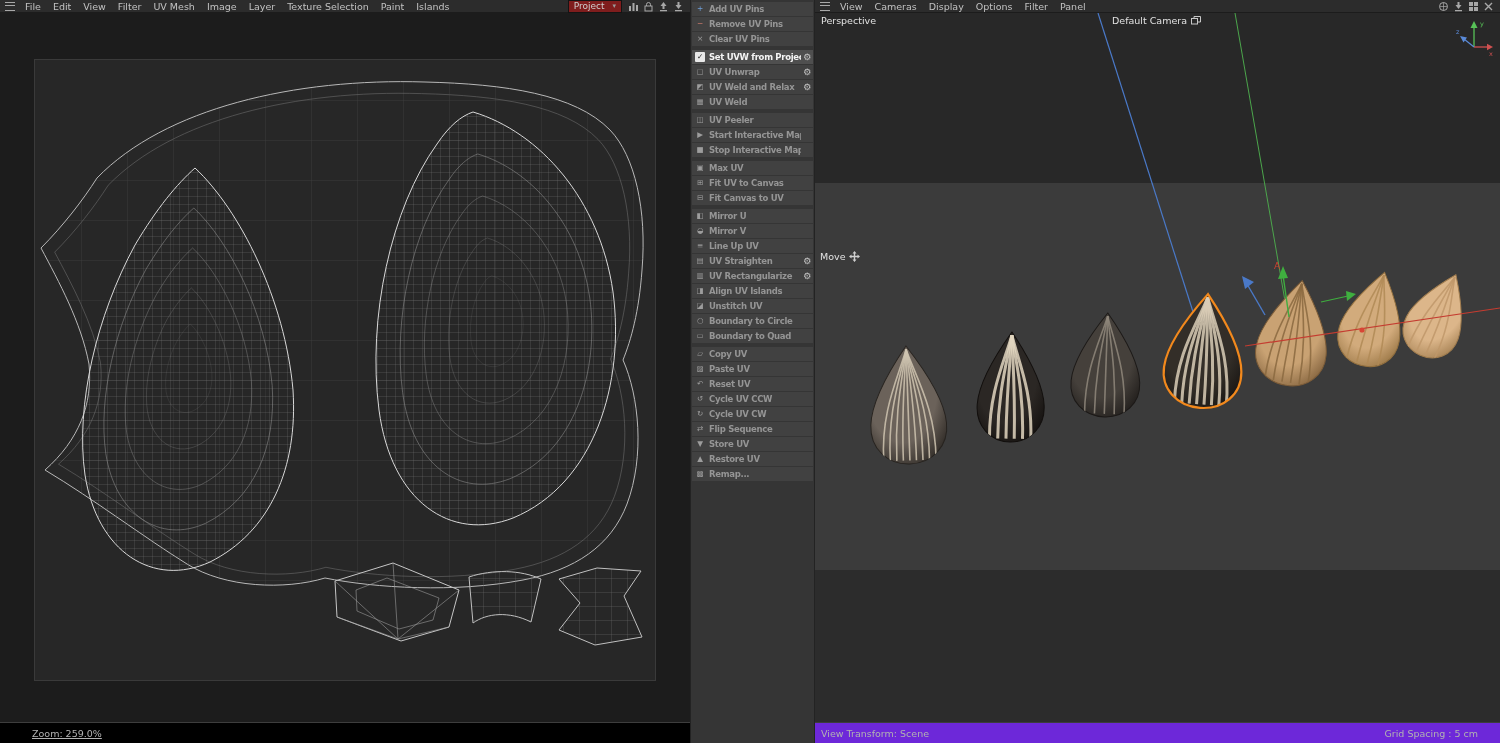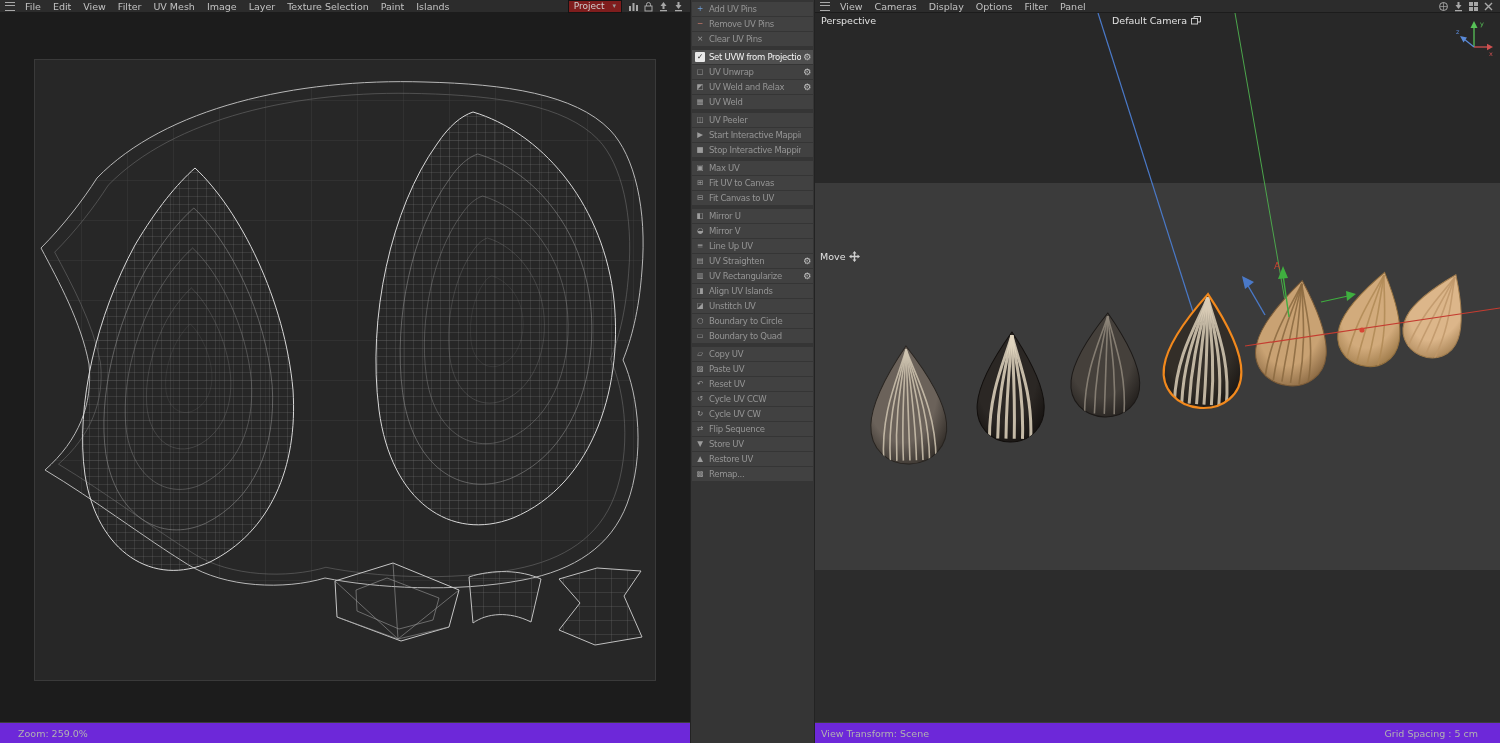--- a/index.html
+++ b/index.html
@@ -18,36 +18,36 @@
   .proj{margin-left:auto;background:#7f1d1d;border:1px solid #141414;height:11px;
         display:flex;align-items:center;gap:8px;padding:0 5px;font-size:9px;color:#cfcfcf;}
   .proj .caret{font-size:7px;color:#9a9a9a;}
   .bar-icons{display:flex;align-items:center;gap:4px;padding:0 6px;}
   .bar-icons svg{display:block;}
   
   #uv-area{position:absolute;left:0;top:13px;width:690px;height:709px;background:#1c1c1c;}
   #uv-square{position:absolute;left:35px;top:47px;width:620px;height:620px;background:#272727;
              outline:1px solid #3a3a3a;}
   #uv-square svg{display:block;}
-  #left-status{position:absolute;left:0;top:722px;width:690px;height:21px;background:#6d28d9;
-               border-top:1px solid #3d3d3d;display:flex;align-items:center;padding-left:18px;
-               box-sizing:border-box;font-size:9.5px;color:#b2b2b2;}
+  #left-status{position:absolute;left:0;top:722px;width:690px;height:21px;background:#000000;
+               border-top:1px solid #3d3d3d;display:flex;align-items:center;padding-left:32px;
+               box-sizing:border-box;font-size:9.5px;color:#b2b2b2;text-decoration:underline;}
   
   #cmd-panel{position:absolute;left:690px;top:0;width:125px;height:743px;background:#353535;
              border-left:1px solid #232323;border-right:1px solid #232323;box-sizing:border-box;
              padding-top:2px;overflow:hidden;}
   .cmd-group{margin-bottom:4px;}
   .cmd-row{position:relative;height:14px;display:flex;align-items:center;background:#414141;
            margin:0 1px 1px 1px;padding:0 12px 0 3px;font-size:8.5px;letter-spacing:-0.3px;
            color:#959595;overflow:hidden;}
   .cmd-row.selected{background:#4f4f4f;color:#f4f4f4;}
   .cmd-icon{width:10px;height:10px;flex:none;font-size:7.5px;line-height:10px;text-align:center;
             color:#9d9d9d;margin-right:4px;}
   .cmd-row.selected .cmd-icon{background:#e9e9e9;color:#1c1c1c;border-radius:1px;font-weight:bold;}
-  .cmd-label{white-space:nowrap;overflow:hidden;flex:1;}
+  .cmd-label{white-space:nowrap;overflow:hidden;flex:1;font-weight:bold;}
   .cmd-gear{position:absolute;right:2px;top:50%;transform:translateY(-50%);font-size:9px;color:#c4c4c4;}
   
   #vp{position:absolute;left:815px;top:13px;width:685px;height:709px;background:#282828;overflow:hidden;}
   .band-mid{position:absolute;left:0;top:170px;width:685px;height:387px;background:#3b3b3b;}
   .band-low{position:absolute;left:0;top:557px;width:685px;height:152px;background:#2c2c2c;}
   #scene{position:absolute;left:0;top:0;}
   .vp-label{position:absolute;font-size:9.5px;color:#e2e2e2;white-space:nowrap;}
   #persp-label{left:6px;top:2px;}
   #cam-label{left:297px;top:2px;display:flex;align-items:center;gap:4px;}
   #move-label{left:5px;top:238px;display:flex;align-items:flex-end;gap:4px;}

